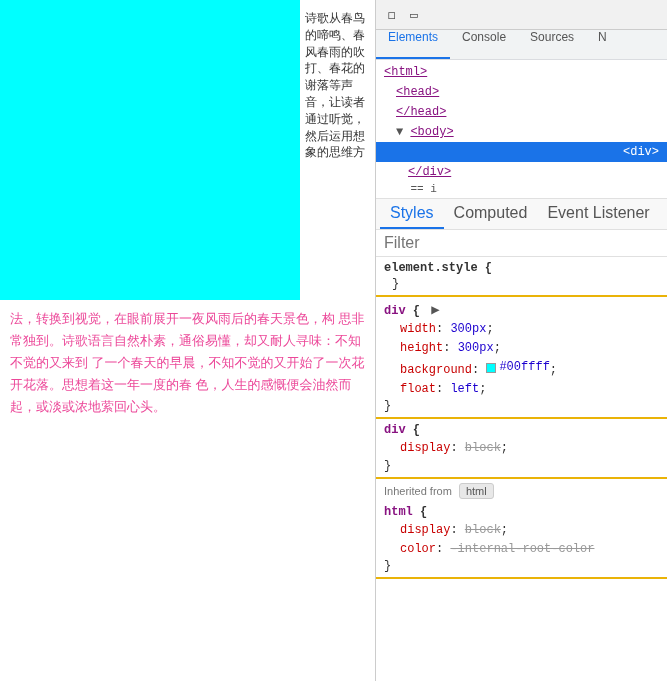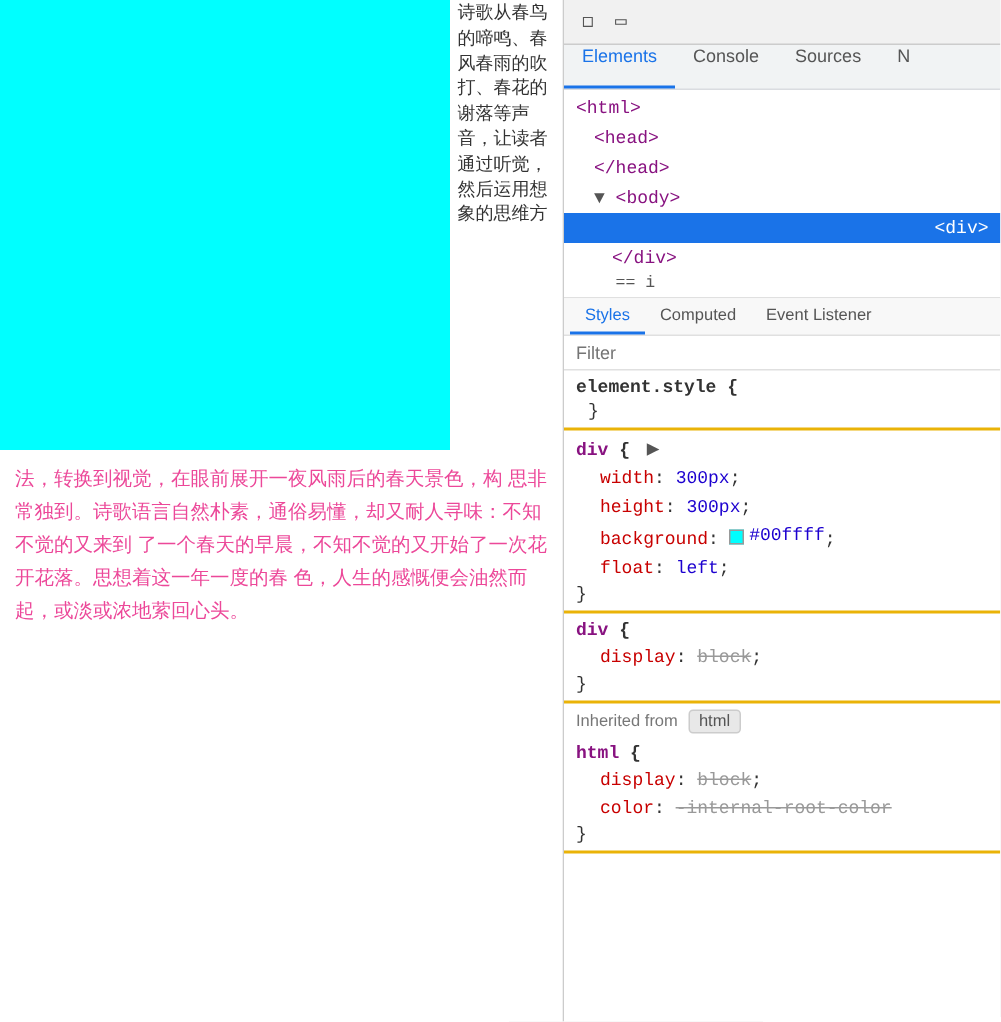--- a/index.html
+++ b/index.html
@@ -79,21 +79,21 @@
       cursor: pointer;
     }
 
     .dom-line {
       padding: 1px 8px;
       line-height: 1.5;
       white-space: nowrap;
       color: #333;
     }
 
-    .dom-tag { color: #881280; }
+    .dom-tag { color: #881280; text-decoration: underline; }
 
     .dom-line.selected {
       background: #1a73e8;
       text-align: right;
     }
     .dom-line.selected .dom-tag,
     .dom-line.selected span {
       color: white;
     }
 
@@ -107,21 +107,21 @@
     
     .style-tabs {
       display: flex;
       border-bottom: 1px solid #e0e0e0;
       background: #f8f8f8;
       padding: 0 4px;
     }
 
     .style-tab {
       padding: 5px 10px;
-      font-size: 11px;
+      font-size: 16px;
       font-family: Arial, sans-serif;
       color: #555;
       cursor: pointer;
       border-bottom: 2px solid transparent;
     }
 
     .style-tab.active {
       color: #1a73e8;
       border-bottom: 2px solid #1a73e8;
     }
@@ -131,21 +131,21 @@
       display: flex;
       align-items: center;
       padding: 4px 8px;
       border-bottom: 1px solid #e0e0e0;
       background: white;
     }
 
     .filter-input {
       border: none;
       outline: none;
-      font-size: 12px;
+      font-size: 16px;
       font-family: Arial, sans-serif;
       color: #4c1d95;
       width: 100%;
       background: transparent;
     }
 
     
     .css-block {
       padding: 4px 8px 4px 8px;
       border-bottom: 2px solid #eab308;
@@ -225,21 +225,21 @@
     .styles-panel::-webkit-scrollbar {
       width: 6px;
     }
     .styles-panel::-webkit-scrollbar-thumb {
       background: #ccc;
     }
 
     
     .text-overflow-col {
       position: absolute;
-      top: 0;
+      top: 10px;
       right: 0;
       width: 70px;
       height: 300px;
       font-size: 12px;
       line-height: 1.4;
       color: #333;
       overflow: hidden;
     }
 
     .devtools-main-tabs {

